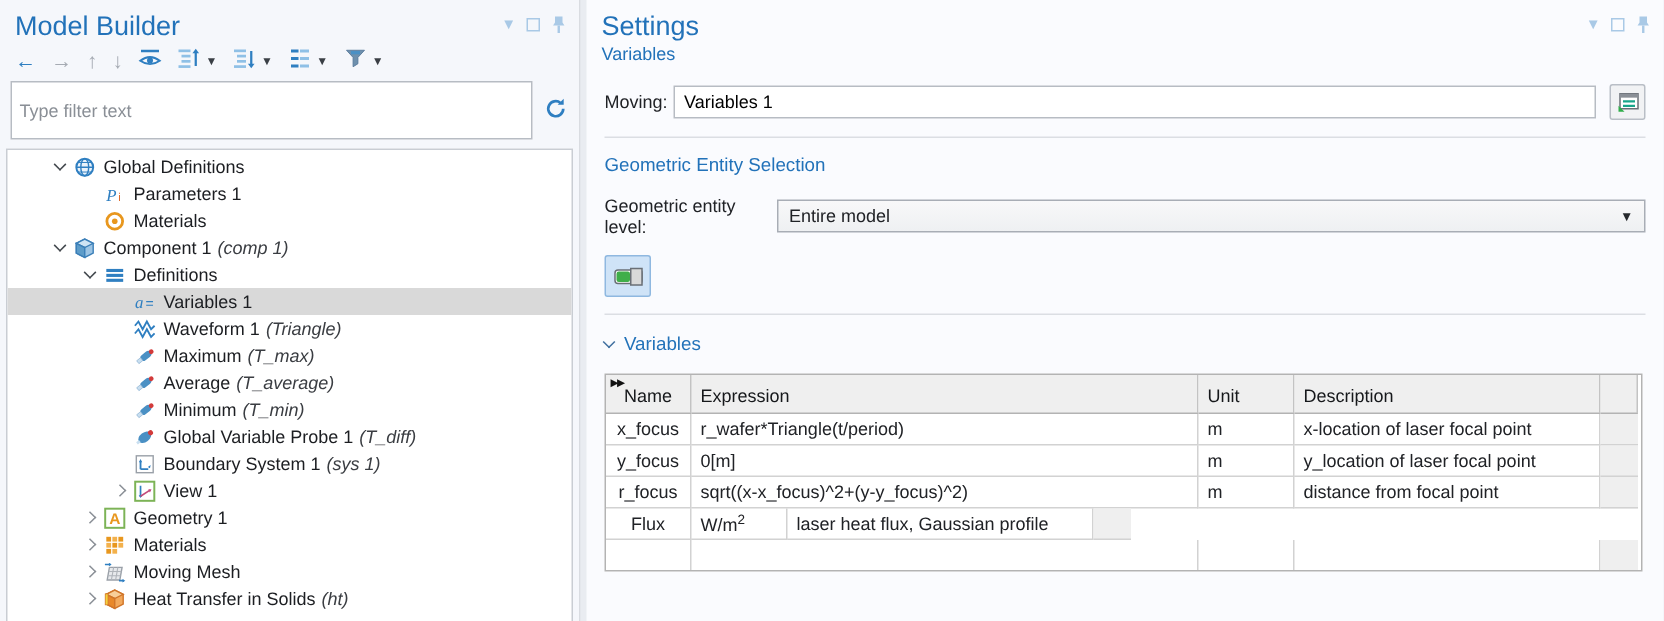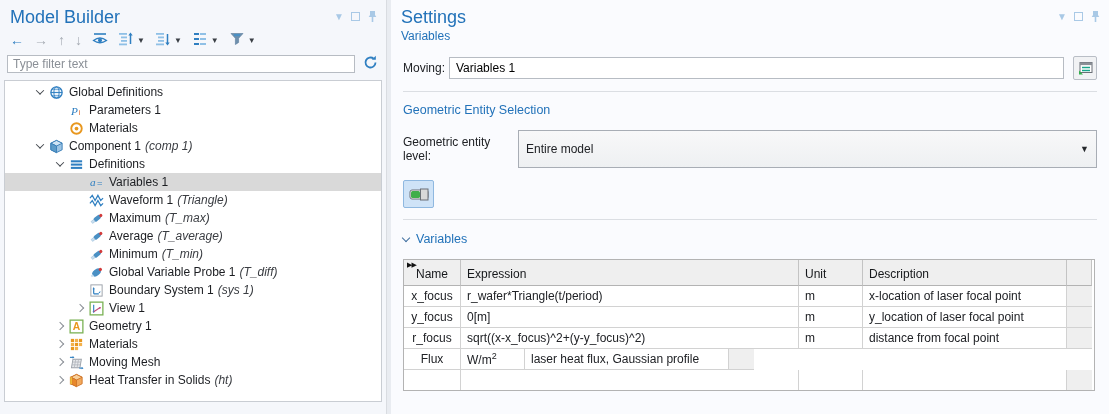--- a/index.html
+++ b/index.html
@@ -25,21 +25,21 @@
   .wc-box { width: 9px; height: 9px; border: 1.5px solid #a9c9e6; display: inline-block; }
 
   
   .mb-toolbar { display: flex; align-items: center; gap: 6px; padding: 3px 6px 5px 8px; }
   .tb-item { display: inline-flex; align-items: center; gap: 3px; height: 18px; padding: 0 2px; }
   .tb-glyph { font-size: 14px; line-height: 16px; }
   .blue { color: #2f7fc1; } .gray { color: #a6abb3; }
   .tb-caret { font-size: 8px; color: #3a3f45; }
 
   .filter-row { display: flex; align-items: center; padding: 0 7px; gap: 7px; }
-  .filter-input { flex: 1; height: 18px; border: 1px solid #b7bcc3; background: #fff; padding: 0 5px; font: 12px "Liberation Sans", sans-serif; color: #202226; }
+  .filter-input { flex: 1; height: 39px; border: 1px solid #b7bcc3; background: #fff; padding: 0 5px; font: 12px "Liberation Sans", sans-serif; color: #202226; }
   .filter-input::placeholder { color: #8a8f96; }
 
   
   .tree { margin: 6px 4px 0 4px; background: #fff; border: 1px solid #c9cdd3; height: 322px; overflow: hidden; padding-top: 2px; }
   .tree-row { height: 18px; display: flex; align-items: center; white-space: nowrap; cursor: default; }
   .tree-row.selected { background: #d9d9d9; }
   .chev-slot { width: 17px; display: inline-flex; justify-content: center; flex: none; }
   .chev { width: 6px; height: 6px; display: inline-block; border-right: 1.4px solid #43484e; border-bottom: 1.4px solid #43484e; }
   .chev.open { transform: rotate(45deg) translate(-1px,-1px); }
   .chev.closed { transform: rotate(-45deg); border-color: #8a8f96; }
@@ -52,21 +52,21 @@
   .sp-body { padding: 0 12px; }
   .sp-subtitle { color: #2272b9; font-size: 12px; margin-top: 1px; }
   .label-row { display: flex; align-items: center; margin-top: 13px; }
   .label-cap { width: 46px; flex: none; }
   .label-input { flex: 1; height: 22px; border: 1px solid #b7bcc3; background: #fff; padding: 0 6px; font: 12px "Liberation Sans", sans-serif; }
   .icon-btn { width: 24px; height: 24px; margin-left: 9px; flex: none; background: #f1f2f4; border: 1px solid #b9bec6; border-radius: 2px; display: inline-flex; align-items: center; justify-content: center; }
   .divider { border: 0; border-top: 1px solid #dbdee3; margin-top: 11px; }
   .section-title { color: #2272b9; margin-top: 11px; font-size: 12.5px; }
   .entity-row { display: flex; align-items: center; margin-top: 13px; justify-content: center; }
   .entity-label { width: 115px; flex: none; }
-  .combo { flex: 1; height: 38px; background: linear-gradient(#f8f8f9,#eef0f2); border: 1px solid #a8adb5; display: flex; align-items: center; padding: 0 7px; }
+  .combo { flex: 1; height: 22px; background: linear-gradient(#f8f8f9,#eef0f2); border: 1px solid #a8adb5; display: flex; align-items: center; padding: 0 7px; }
   .combo-text { flex: 1; }
   .combo-caret { font-size: 9px; color: #26292d; }
   .toggle-btn { width: 31px; height: 28px; margin-top: 12px; background: #cfe3f7; border: 1px solid #8fb8e0; border-radius: 2px; display: inline-flex; align-items: center; justify-content: center; }
   .var-header { display: flex; align-items: center; gap: 7px; margin-top: 12px; }
   .var-chev { width: 6px; height: 6px; border-right: 1.5px solid #3f6f9f; border-bottom: 1.5px solid #3f6f9f; transform: rotate(45deg); margin-top: -3px; }
   .var-title { color: #2272b9; font-size: 12.5px; }
 
   
   .var-table-wrap { margin-top: 13px; width: 692px; height: 132px; border: 1px solid #b3b3b3; background: #fff; overflow: hidden; }
   .vt-row { display: flex; }

